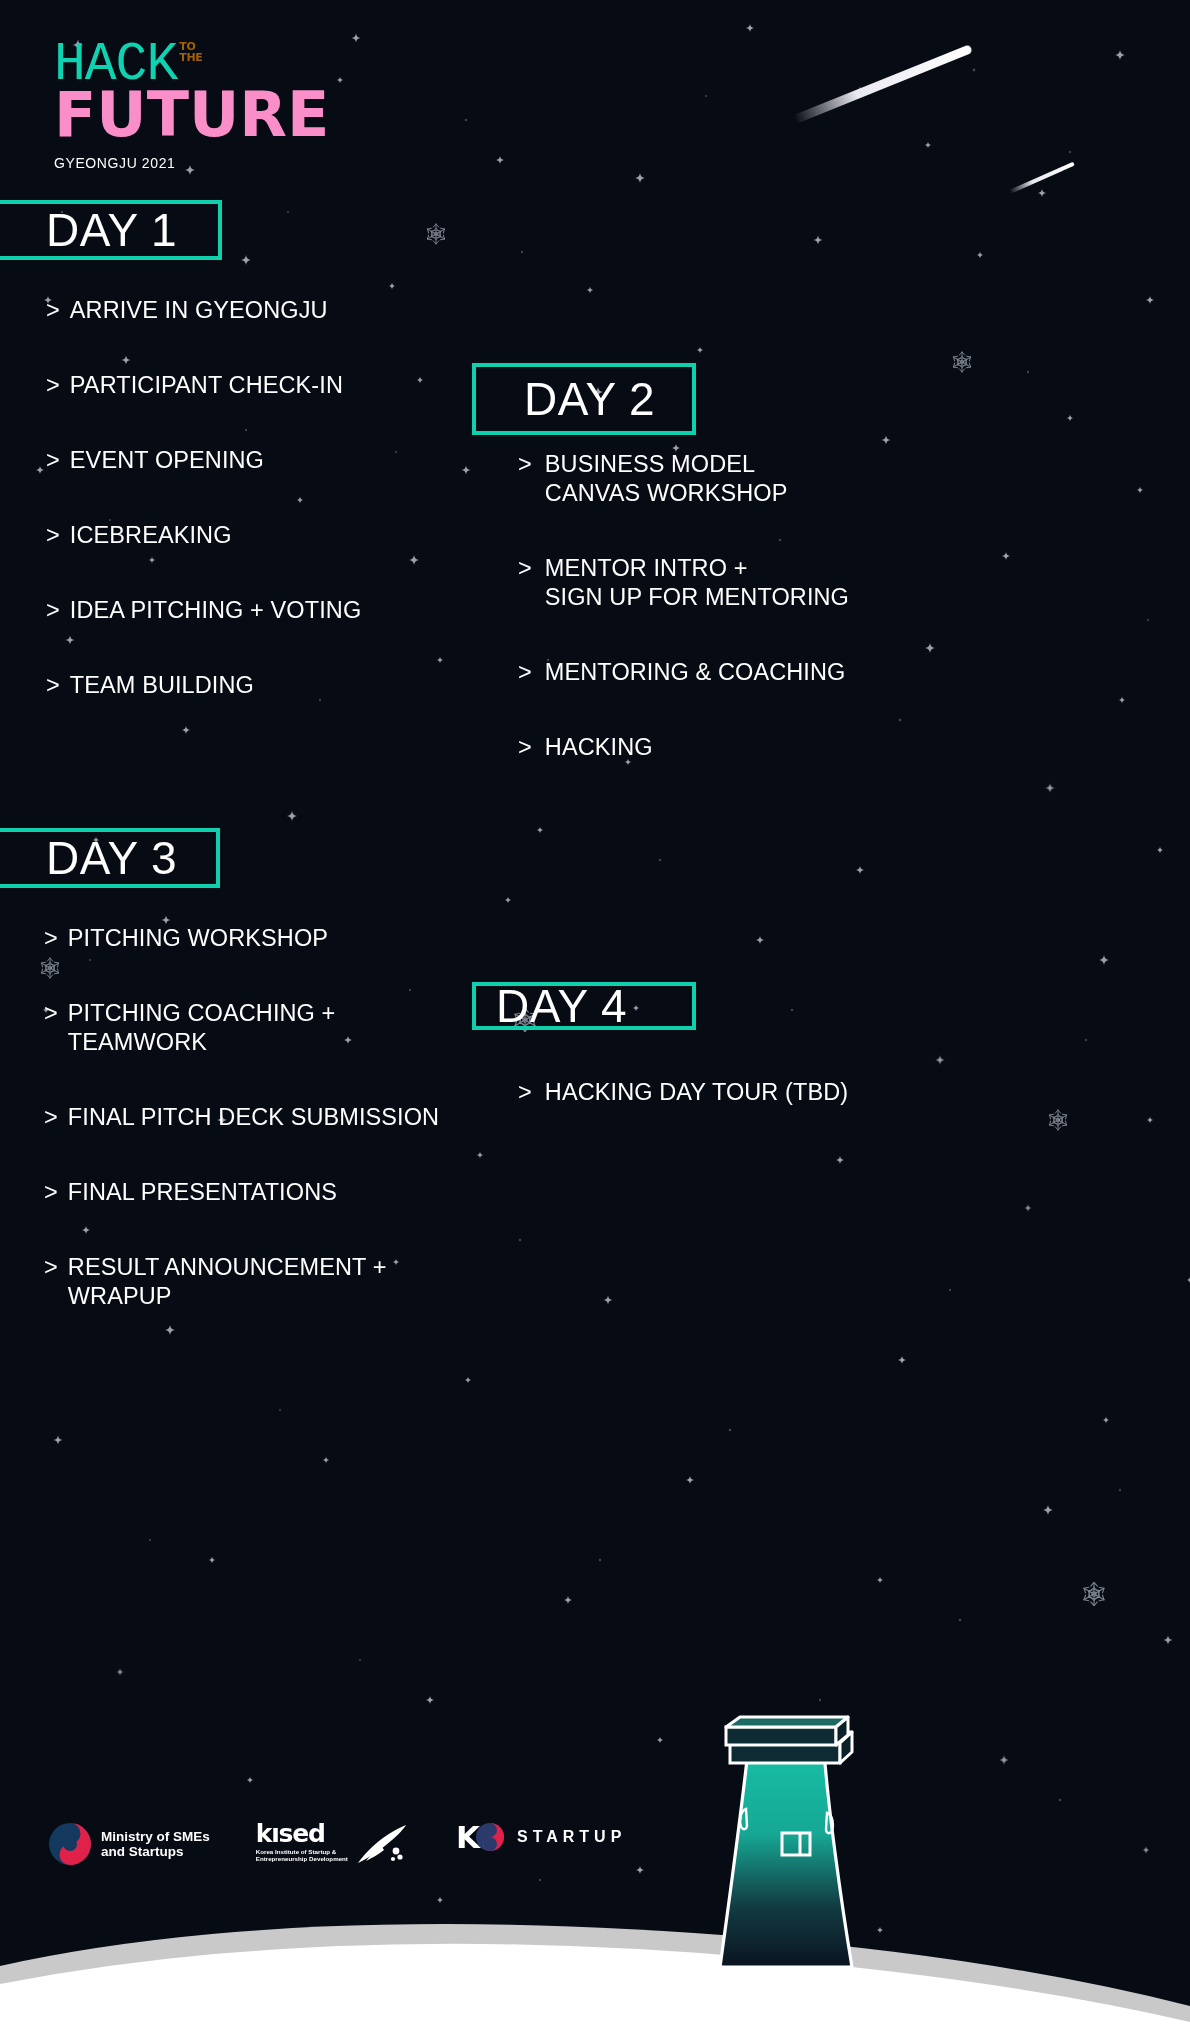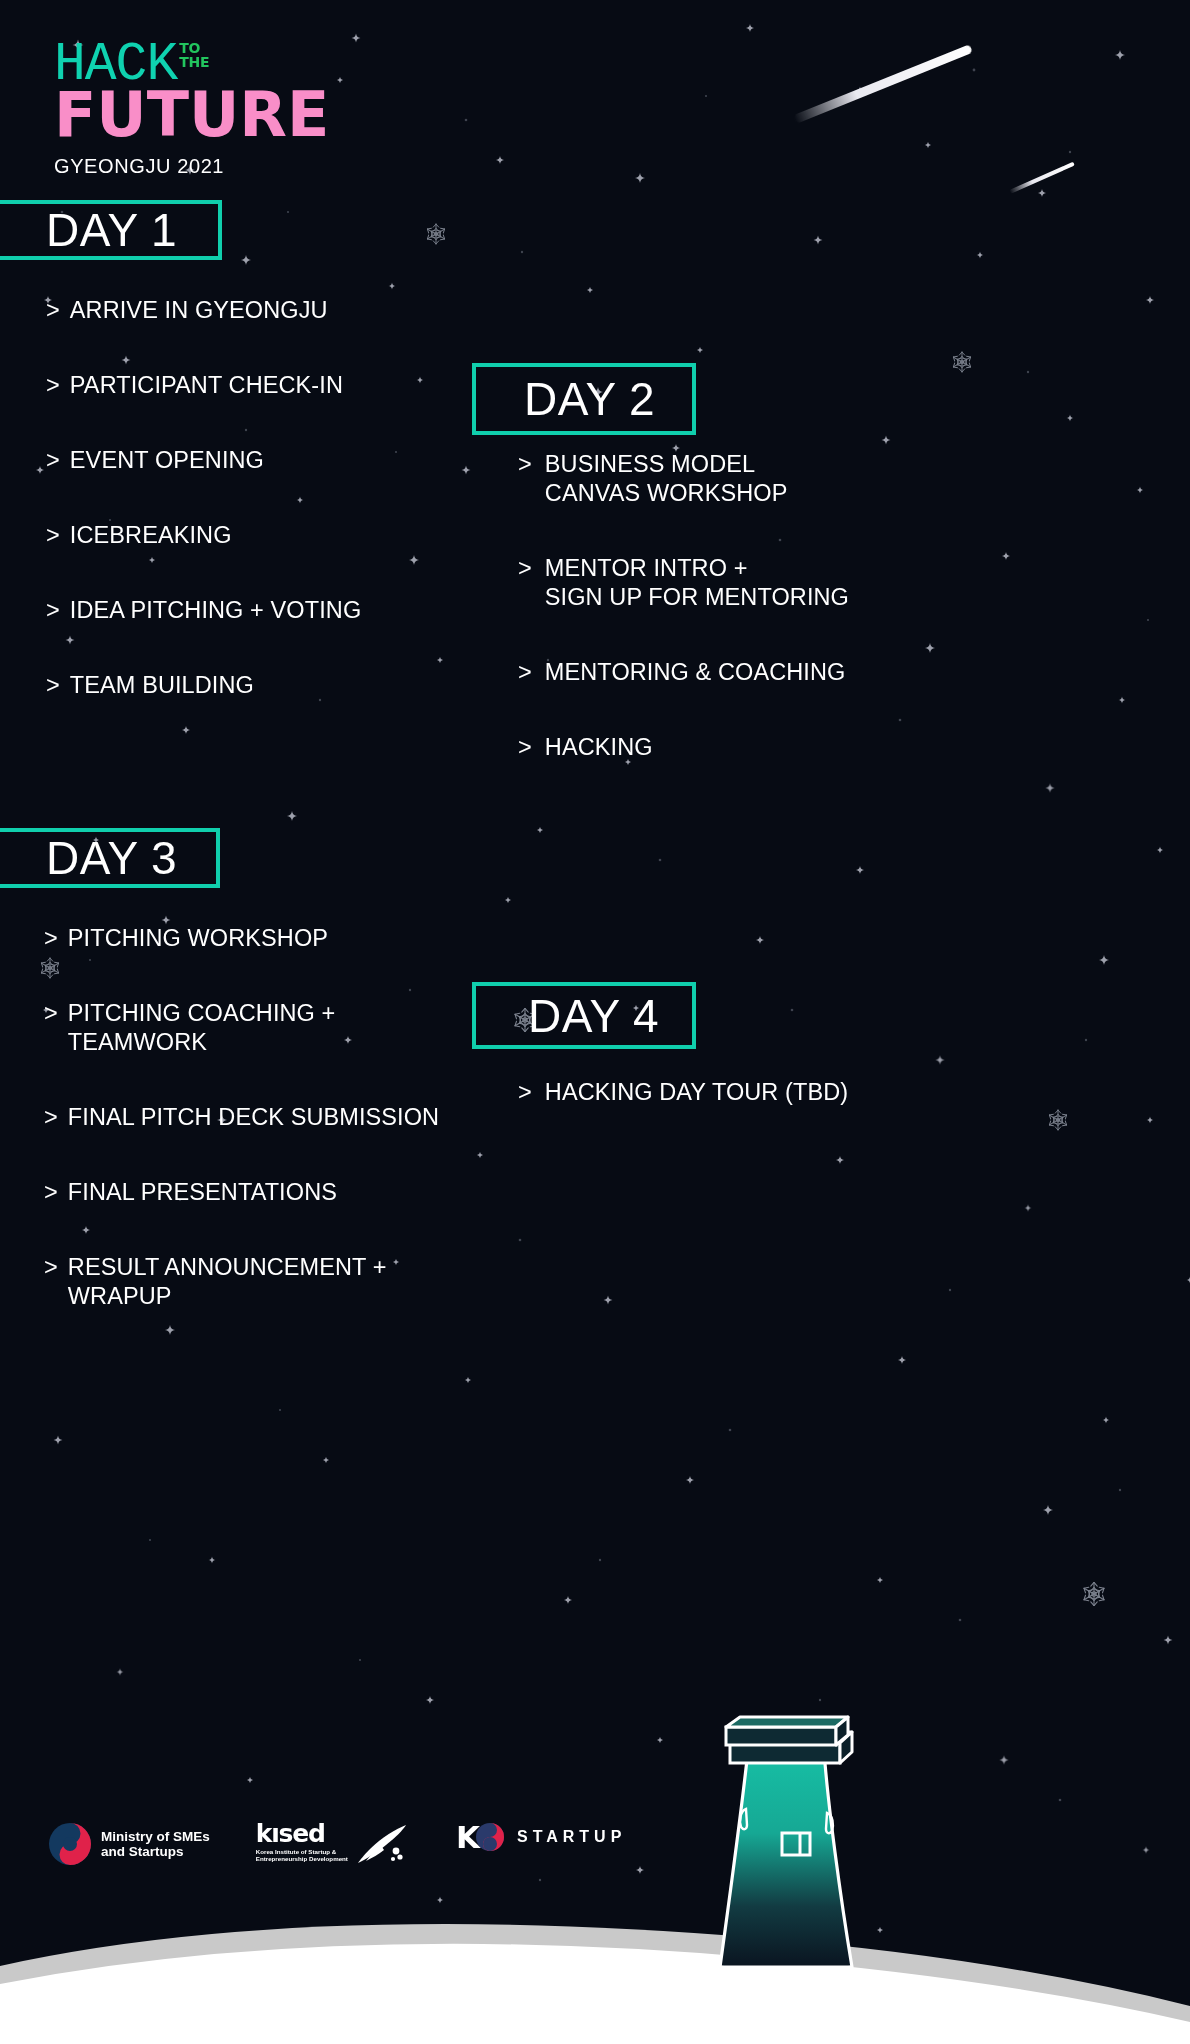--- a/index.html
+++ b/index.html
@@ -16,38 +16,38 @@
 
   
   .meteor { position:absolute; background:linear-gradient(90deg, rgba(255,255,255,0) 0%, #e9e9f0 35%, #ffffff 100%); border-radius:99px; z-index:1; }
   #meteor-big { left:795px; top:115px; width:190px; height:9px; transform:rotate(-22deg); transform-origin:left center; }
   #meteor-small { left:1010px; top:190px; width:70px; height:4px; transform:rotate(-24deg); transform-origin:left center; }
 
   
   #logo { position:absolute; left:54px; top:40px; z-index:5; }
   .logo-row1 { display:flex; align-items:flex-start; }
   .logo-hack { font-size:53px; font-weight:400; letter-spacing:-1px; color:#0fd2b0; line-height:0.95; font-family:Liberation Mono, monospace; }
-  .logo-tothe { margin-left:2px; margin-top:1px; color:#22c55e; font-weight:700; font-size:14px; line-height:1.02; letter-spacing:-0.3px; font-family:"DejaVu Sans", sans-serif; }
+  .logo-tothe { margin-left:2px; margin-top:1px; color:#a16207; font-weight:700; font-size:11px; line-height:1.02; letter-spacing:-0.3px; font-family:"DejaVu Sans", sans-serif; }
   .logo-future { font-size:62px; font-weight:700; letter-spacing:0px; color:#f98ec8; line-height:0.95; margin-top:-4px; font-family:"DejaVu Sans", sans-serif; }
-  .logo-city { font-size:20px; color:#ffffff; letter-spacing:0.6px; margin-top:10px; font-family:"Liberation Sans", sans-serif; }
+  .logo-city { font-size:14px; color:#ffffff; letter-spacing:0.6px; margin-top:10px; font-family:"Liberation Sans", sans-serif; }
 
   
   .day-box {
     position:absolute; z-index:5;
     border:4px solid #10cfad;
     display:flex; align-items:center;
     color:#ffffff;
     font-size:46px; letter-spacing:0.5px;
     font-family:"Liberation Sans", sans-serif;
     background:transparent;
   }
   #day1-box { left:-28px; top:200px; width:250px; height:60px; padding-left:70px; }
   #day2-box { left:472px; top:354px; width:224px; height:72px; padding-left:48px;margin-top:9px; }
   #day3-box { left:-30px; top:828px; width:250px; height:60px; padding-left:72px; }
-  #day4-box { left:472px; top:982px; width:224px; height:67px; padding-left:52px; }
+  #day4-box { left:472px; top:982px; width:224px; height:48px; padding-left:20px; }
 
   
   .items { position:absolute; z-index:5; }
   #day1-items { left:46px; top:296px; width:420px; }
   #day2-items { left:518px; top:450px; width:420px; }
   #day3-items { left:44px; top:924px; width:430px; }
   #day4-items { left:518px; top:1078px; width:420px; }
 
   .item { display:flex; color:#ffffff; font-size:23.5px; line-height:29px; letter-spacing:0.1px; margin-bottom:46px; font-family:"Liberation Sans", sans-serif; font-weight:300; }
   .item:last-child { margin-bottom:0; }

